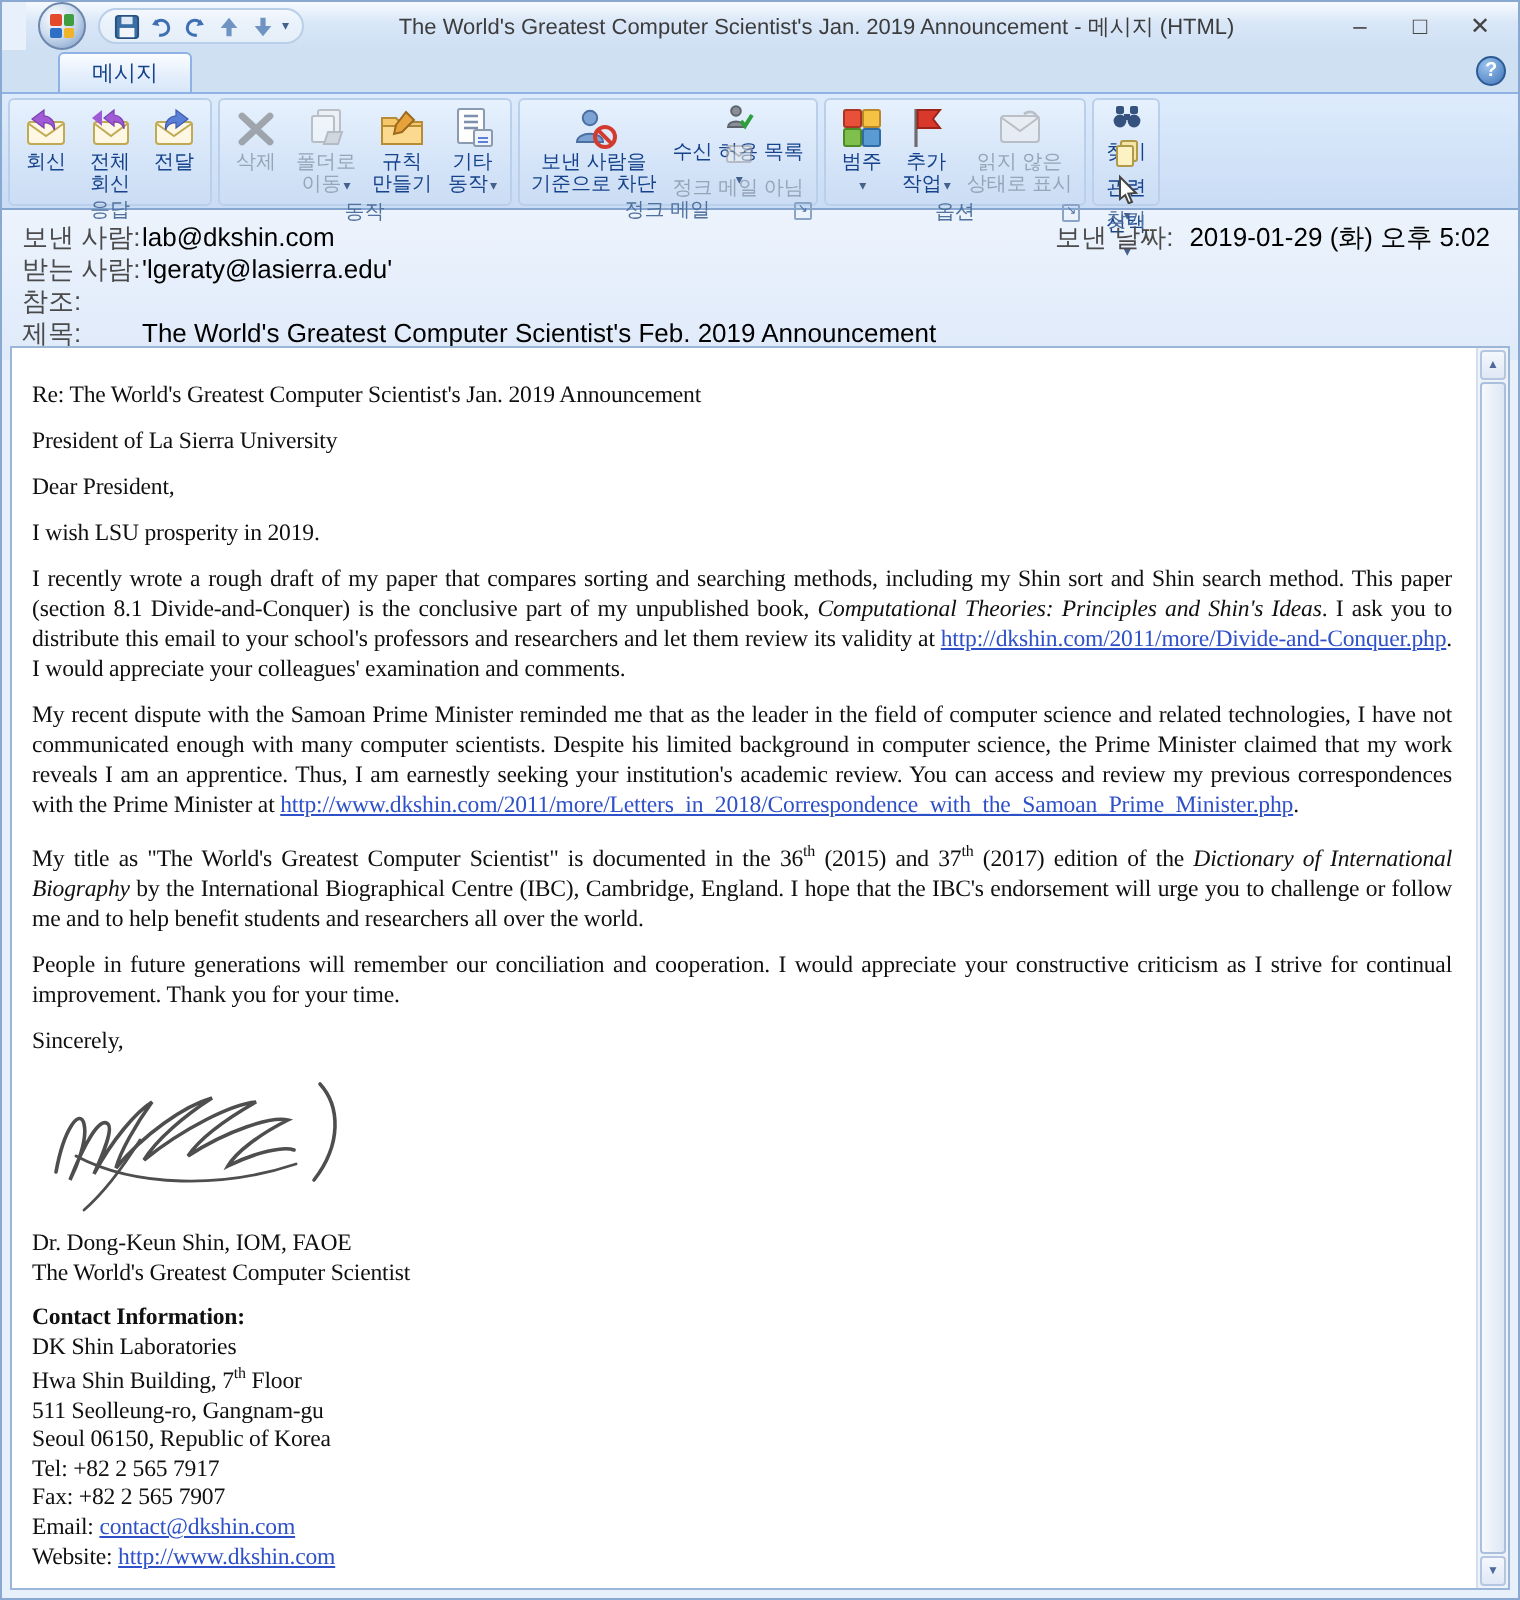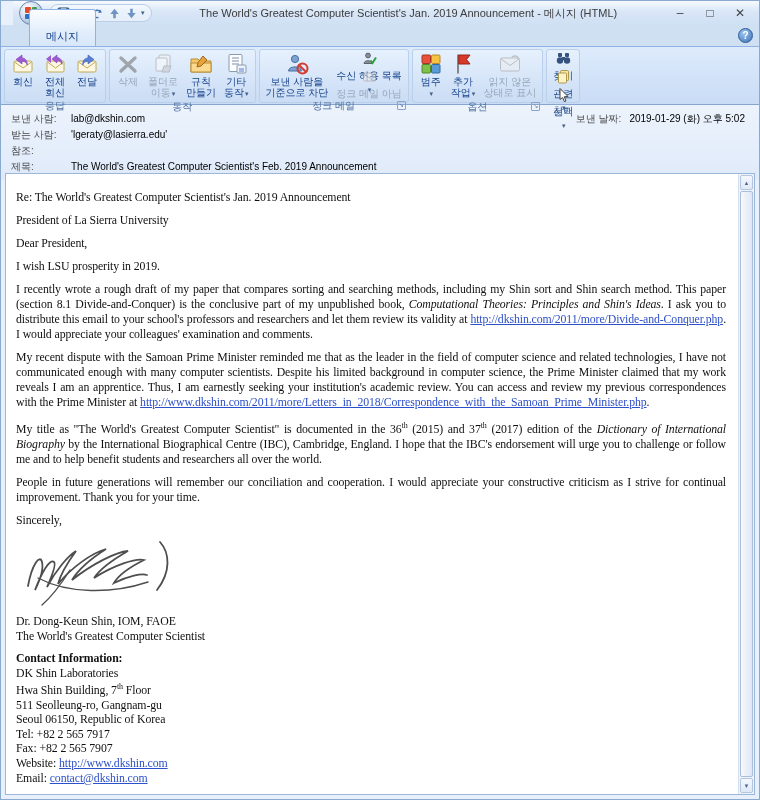--- a/index.html
+++ b/index.html
@@ -25,21 +25,21 @@
   .qat .dd-sm { font-size:7px; color:#44618c; }
   .title-text { flex:1; text-align:center; font-size:11px; color:#3c3c3c;
     white-space:nowrap; overflow:hidden; }
   .win-controls { display:flex; align-items:center; gap:0; }
   .win-btn { width:30px; height:20px; display:flex; align-items:center; justify-content:center;
     font-size:12px; color:#444; cursor:default; }
 
   
   .tabrow { height:22px; background:#cfe0f2; border-bottom:1px solid #8db2e3;
     display:flex; align-items:flex-end; padding-left:28px; position:relative; }
-  .tab { padding:19px 16px 2px; font-size:11px; color:#15428b;
+  .tab { padding:2px 16px 2px; font-size:11px; color:#15428b;
     background:linear-gradient(#fbfdff,#e3eefb 60%,#d7e7f9);
     border:1px solid #8db2e3; border-bottom:none; border-radius:3px 3px 0 0; }
   .help-btn { position:absolute; right:6px; bottom:3px; width:15px; height:15px; border-radius:50%;
     background:radial-gradient(circle at 35% 30%, #9cc4ee, #3f74b8); color:#fff;
     font-size:10px; font-weight:bold; display:flex; align-items:center; justify-content:center;
     border:1px solid #2c5a94; }
 
   
   .ribbon { height:58px; background:linear-gradient(#ddebfc,#c9dcf5);
     border-bottom:1px solid #86a6d0; display:flex; gap:3px; padding:2px 3px 1px; }
@@ -58,21 +58,21 @@
   .btn-sm { display:flex; align-items:center; gap:3px; height:17px; padding:0 3px;
     font-size:10px; color:#15428b; border-radius:2px;flex-direction:column; }
   .btn-sm .ic { width:15px; height:15px; }
   .ic svg { width:100%; height:100%; display:block; }
   .dd { font-size:7px; color:#44618c; margin-left:1px; }
   .disabled, .disabled .cap { color:#97a5b8 !important; }
   .disabled .ic { filter:grayscale(1) opacity(.55); }
   .stack { display:flex; flex-direction:column; justify-content:flex-start; gap:1px; }
 
   
-  .hdr { background:linear-gradient(#ecf3fc,#dfeafa); padding:6px 10px 5px; font-size:10px; }
+  .hdr { background:linear-gradient(#ecf3fc,#dfeafa); padding:6px 10px 5px; font-size:13px; }
   .hdr-row { display:flex; line-height:16px; }
   .hdr-lbl { color:#4a4a4a; width:60px; flex:0 0 auto; }
   .hdr-val { color:#000; }
   .hdr-right { margin-left:auto; display:flex; padding-right:4px; }
   .hdr-right .hdr-lbl { width:auto; margin-right:8px; }
 
   
   .mail { position:absolute; left:4px; right:4px; top:172px; bottom:4px;
     border:1px solid #9cb6d8; background:#fff; }
   .mail-content { position:absolute; left:0; right:16px; top:0; bottom:0; overflow:hidden;
@@ -423,22 +423,22 @@
       </div>
 
       <div class="contact">
         <div class="c-head">Contact Information:</div>
         <div>DK Shin Laboratories</div>
         <div><span>Hwa Shin Building, 7</span><sup>th</sup><span> Floor</span></div>
         <div>511 Seolleung-ro, Gangnam-gu</div>
         <div>Seoul 06150, Republic of Korea</div>
         <div>Tel: +82 2 565 7917</div>
         <div>Fax: +82 2 565 7907</div>
+        <div><span>Email: </span><a href="#">contact@dkshin.com</a></div>
         <div><span>Website: </span><a href="#">http://www.dkshin.com</a></div>
-        <div><span>Email: </span><a href="#">contact@dkshin.com</a></div>
 
       </div>
     </div>
 
     <div class="vscroll">
       <div class="sc-btn sc-up">▲</div>
       <div class="sc-thumb"></div>
       <div class="sc-btn sc-down">▼</div>
     </div>
   </div>

